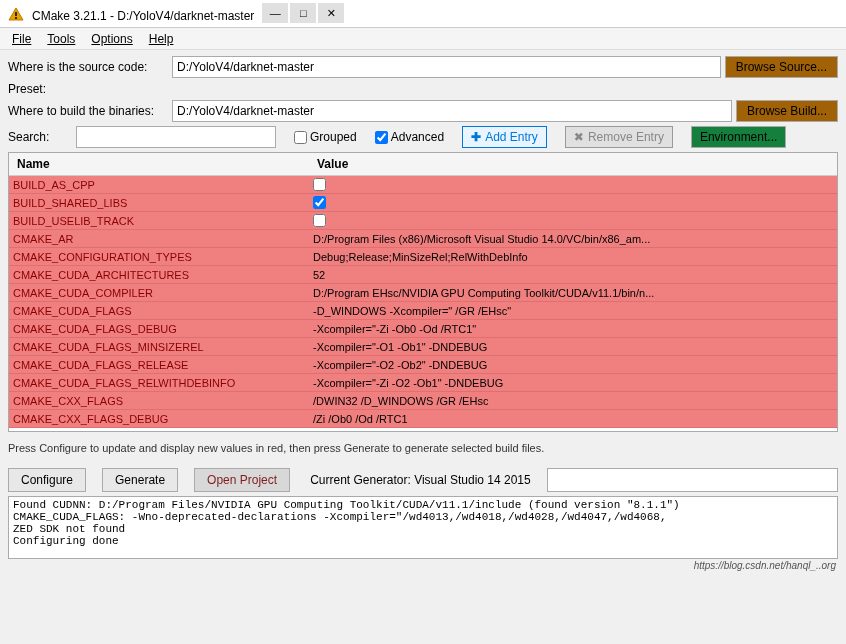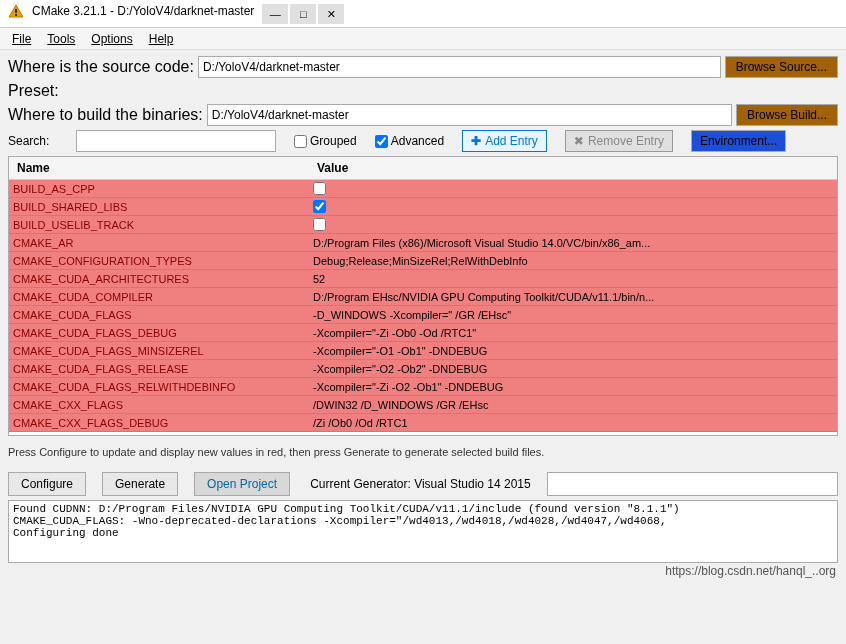--- a/index.html
+++ b/index.html
@@ -8,21 +8,21 @@
       font-size: 12px;
       background: #f0f0f0;
       width: 846px;
       height: 644px;
       overflow: hidden;
     }
     .title-bar {
       background: #ffffff;
       border-bottom: 1px solid #ccc;
       display: flex;
-      align-items: flex-start;
+      align-items: flex-end;
       padding: 4px 8px;
       height: 28px;
       gap: 8px;
     }
     .title-bar-controls {
       display: flex;
       gap: 2px;
     }
     .title-bar-btn {
       width: 26px;
@@ -56,21 +56,21 @@
       padding: 6px 8px;
     }
 
     .field-row {
       display: flex;
       align-items: center;
       margin-bottom: 4px;
       gap: 4px;
     }
     .field-label {
-      font-size: 16px;
+      font-size: 12px;
       white-space: nowrap;
       min-width: 160px;
     }
     .field-input {
       flex: 1;
       height: 22px;
       border: 1px solid #aaa;
       background: white;
       padding: 2px 4px;
       font-size: 12px;
@@ -134,21 +134,21 @@
       font-size: 12px;
       color: #888;
       display: flex;
       align-items: center;
       gap: 4px;
     }
     .env-btn {
       height: 22px;
       padding: 0 8px;
       border: 1px solid #aaa;
-      background: #1d4ed8;
+      background: #15803d;
       cursor: pointer;
       font-size: 12px;
     }
 
     .table-container {
       border: 1px solid #aaa;
       background: white;
       height: 280px;
       overflow: hidden;
       display: flex;
@@ -209,21 +209,21 @@
     .action-btn {
       height: 24px;
       padding: 0 12px;
       border: 1px solid #aaa;
       background: #e8e8e8;
       cursor: pointer;
       font-size: 12px;
     }
     .action-btn.disabled {
       background: #d8d8d8;
-      color: #0369a1;
+      color: #7f1d1d;
       cursor: default;
     }
     .generator-text {
       font-size: 12px;
       margin-left: 4px;
     }
     .progress-area {
       flex: 1;
       height: 24px;
       border: 1px solid #aaa;
@@ -242,22 +242,23 @@
       font-size: 11px;
       font-family: 'Courier New', monospace;
       color: #000;
     }
     .log-line { white-space: nowrap; overflow: hidden; text-overflow: ellipsis; }
 
     .bottom-status {
       display: flex;
       justify-content: flex-end;
       padding: 1px 2px;
-      font-size: 12px;
+      font-size: 10px;
       color: #555;
+      font-style: italic;
     }
 
     .preset-row {
       display: flex;
       align-items: center;
       margin-bottom: 4px;
       gap: 4px;
     }
     .preset-select {
       flex: 1;
@@ -421,20 +422,21 @@
     <button class="action-btn">Configure</button>
     <button class="action-btn">Generate</button>
     <button class="action-btn disabled">Open Project</button>
     <span class="generator-text">Current Generator: Visual Studio 14 2015</span>
     <div class="progress-area"></div>
   </div>
 
   <div class="log-area" id="log-area">
   <div class="log-line">Found CUDNN: D:/Program Files/NVIDIA GPU Computing Toolkit/CUDA/v11.1/include (found version "8.1.1")</div>
       <div class="log-line">CMAKE_CUDA_FLAGS:   -Wno-deprecated-declarations -Xcompiler="/wd4013,/wd4018,/wd4028,/wd4047,/wd4068,</div>
+      <div class="log-line">ZED SDK not found</div>
       <div class="log-line">Configuring done</div>
     </div>
 
   <div class="bottom-status">
     <span>https://blog.csdn.net/hanql_..org</span>
   </div>
 
 </div>
 
 </body></html>

